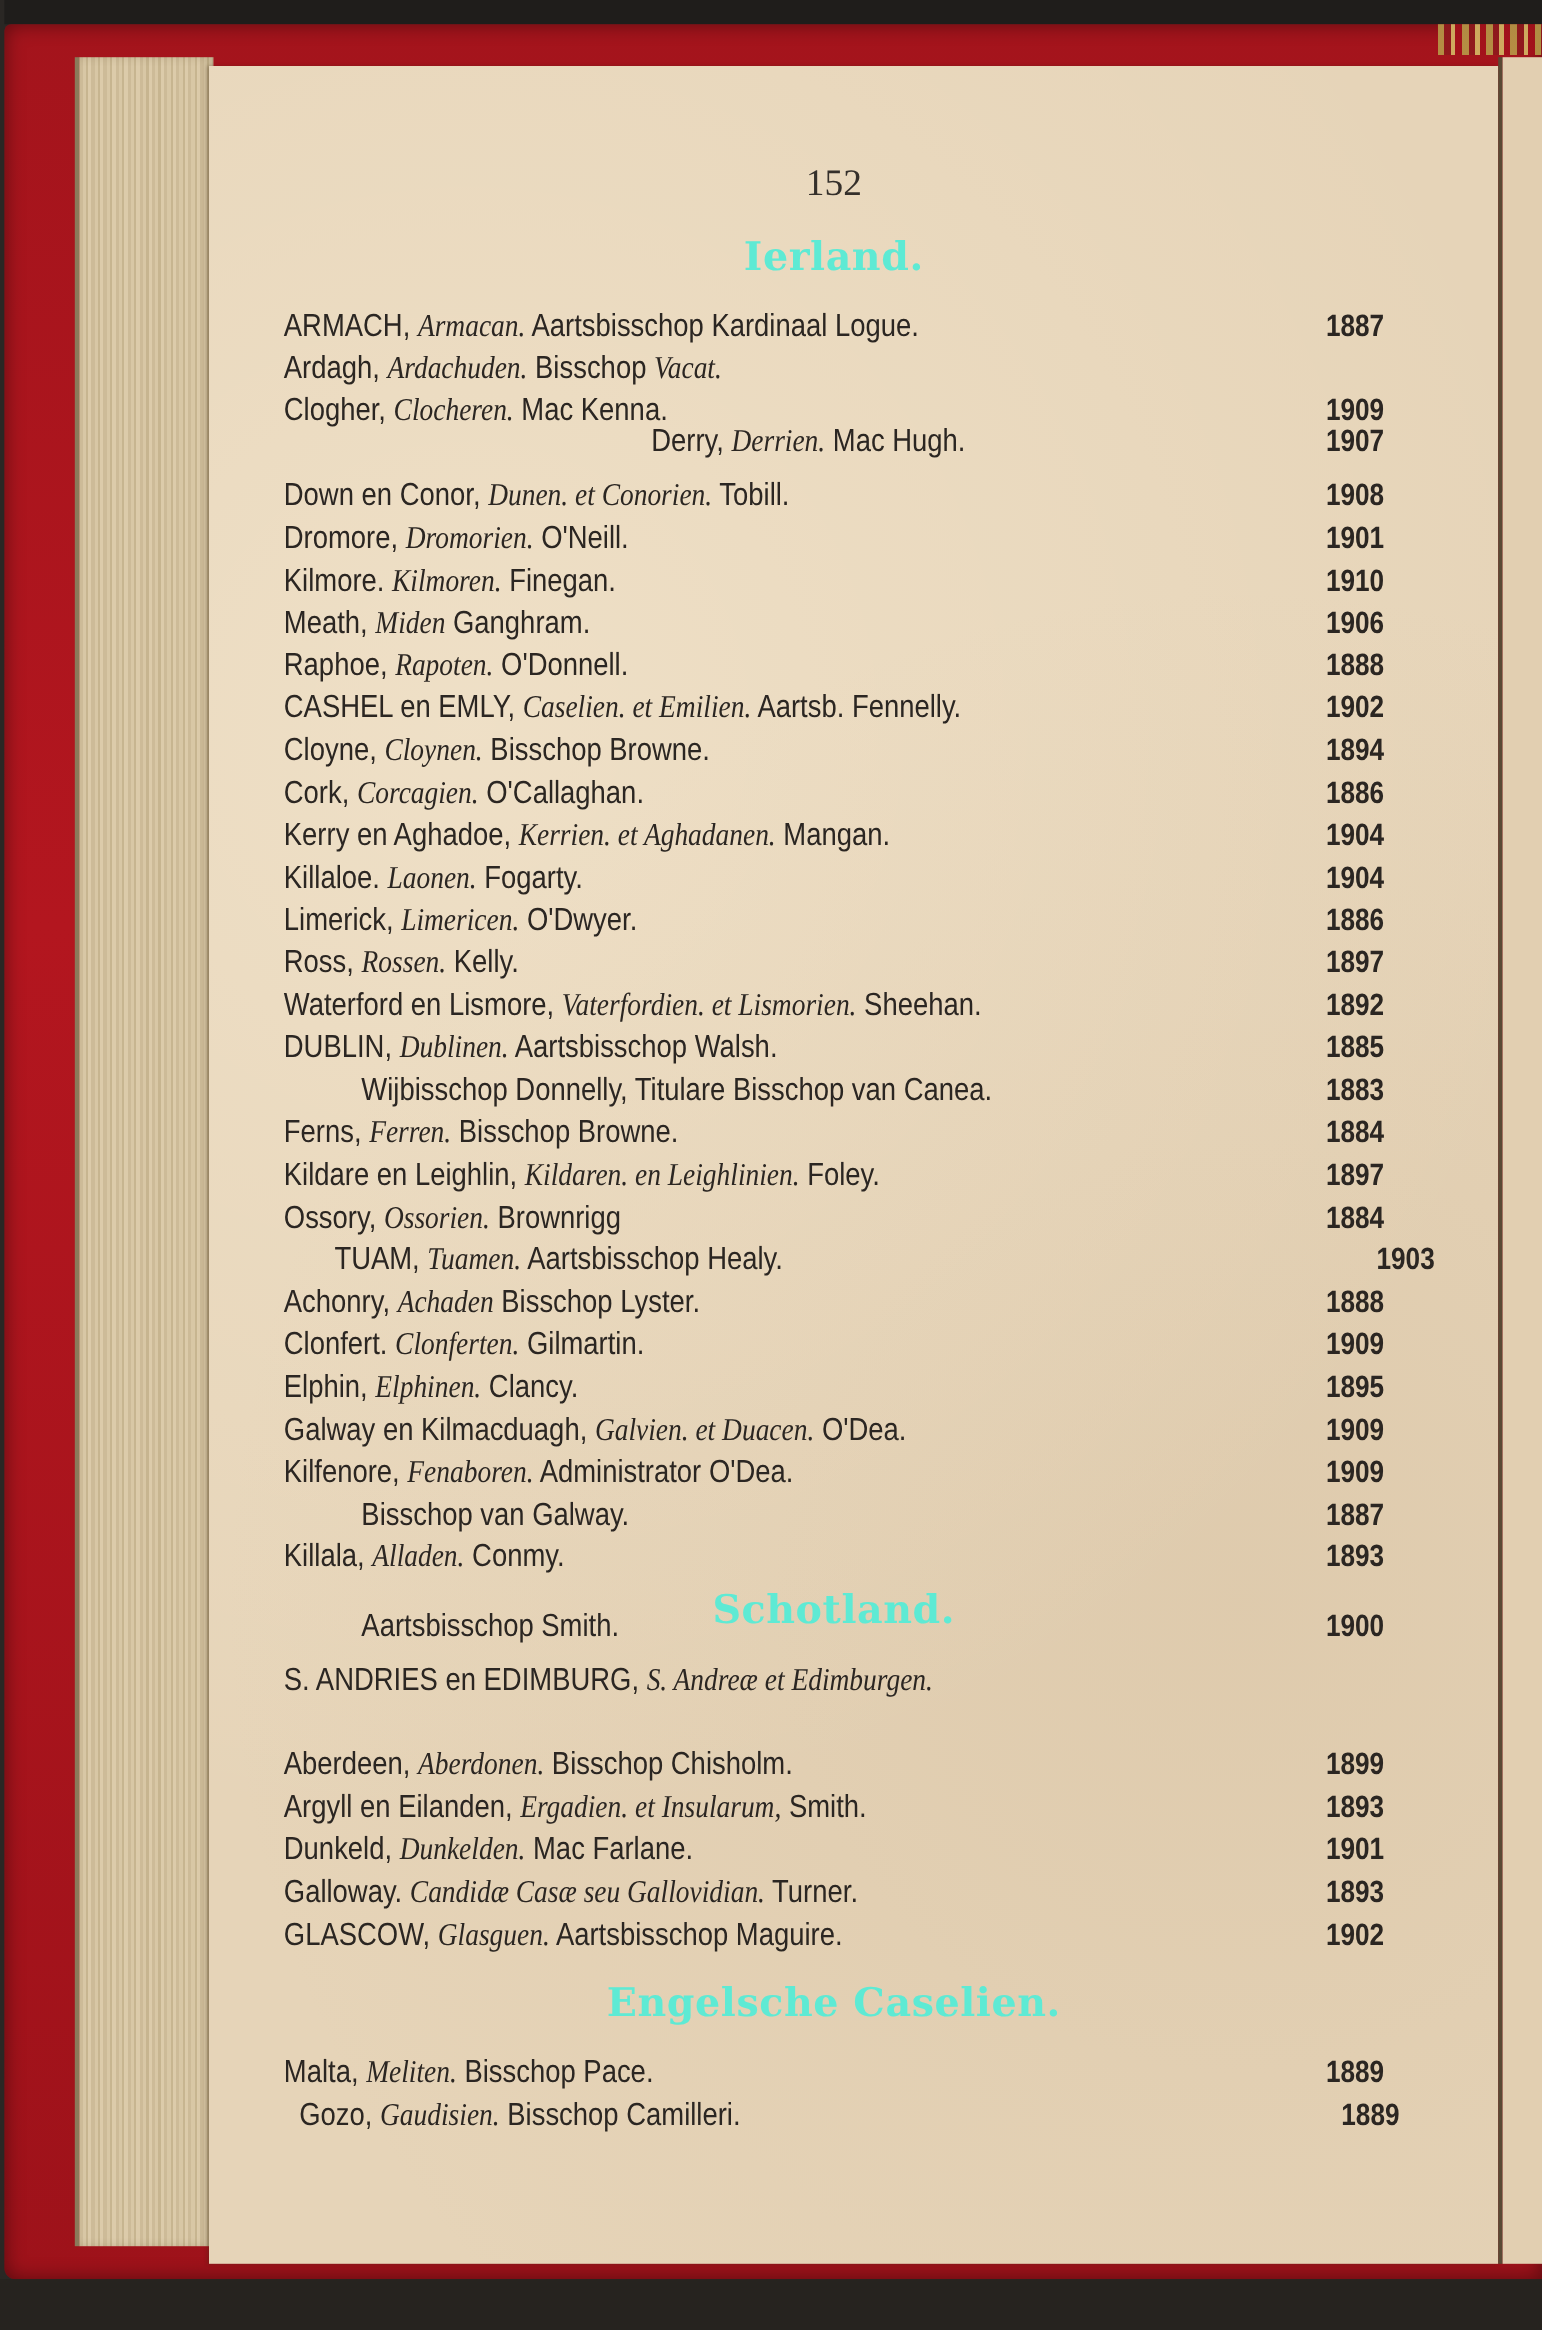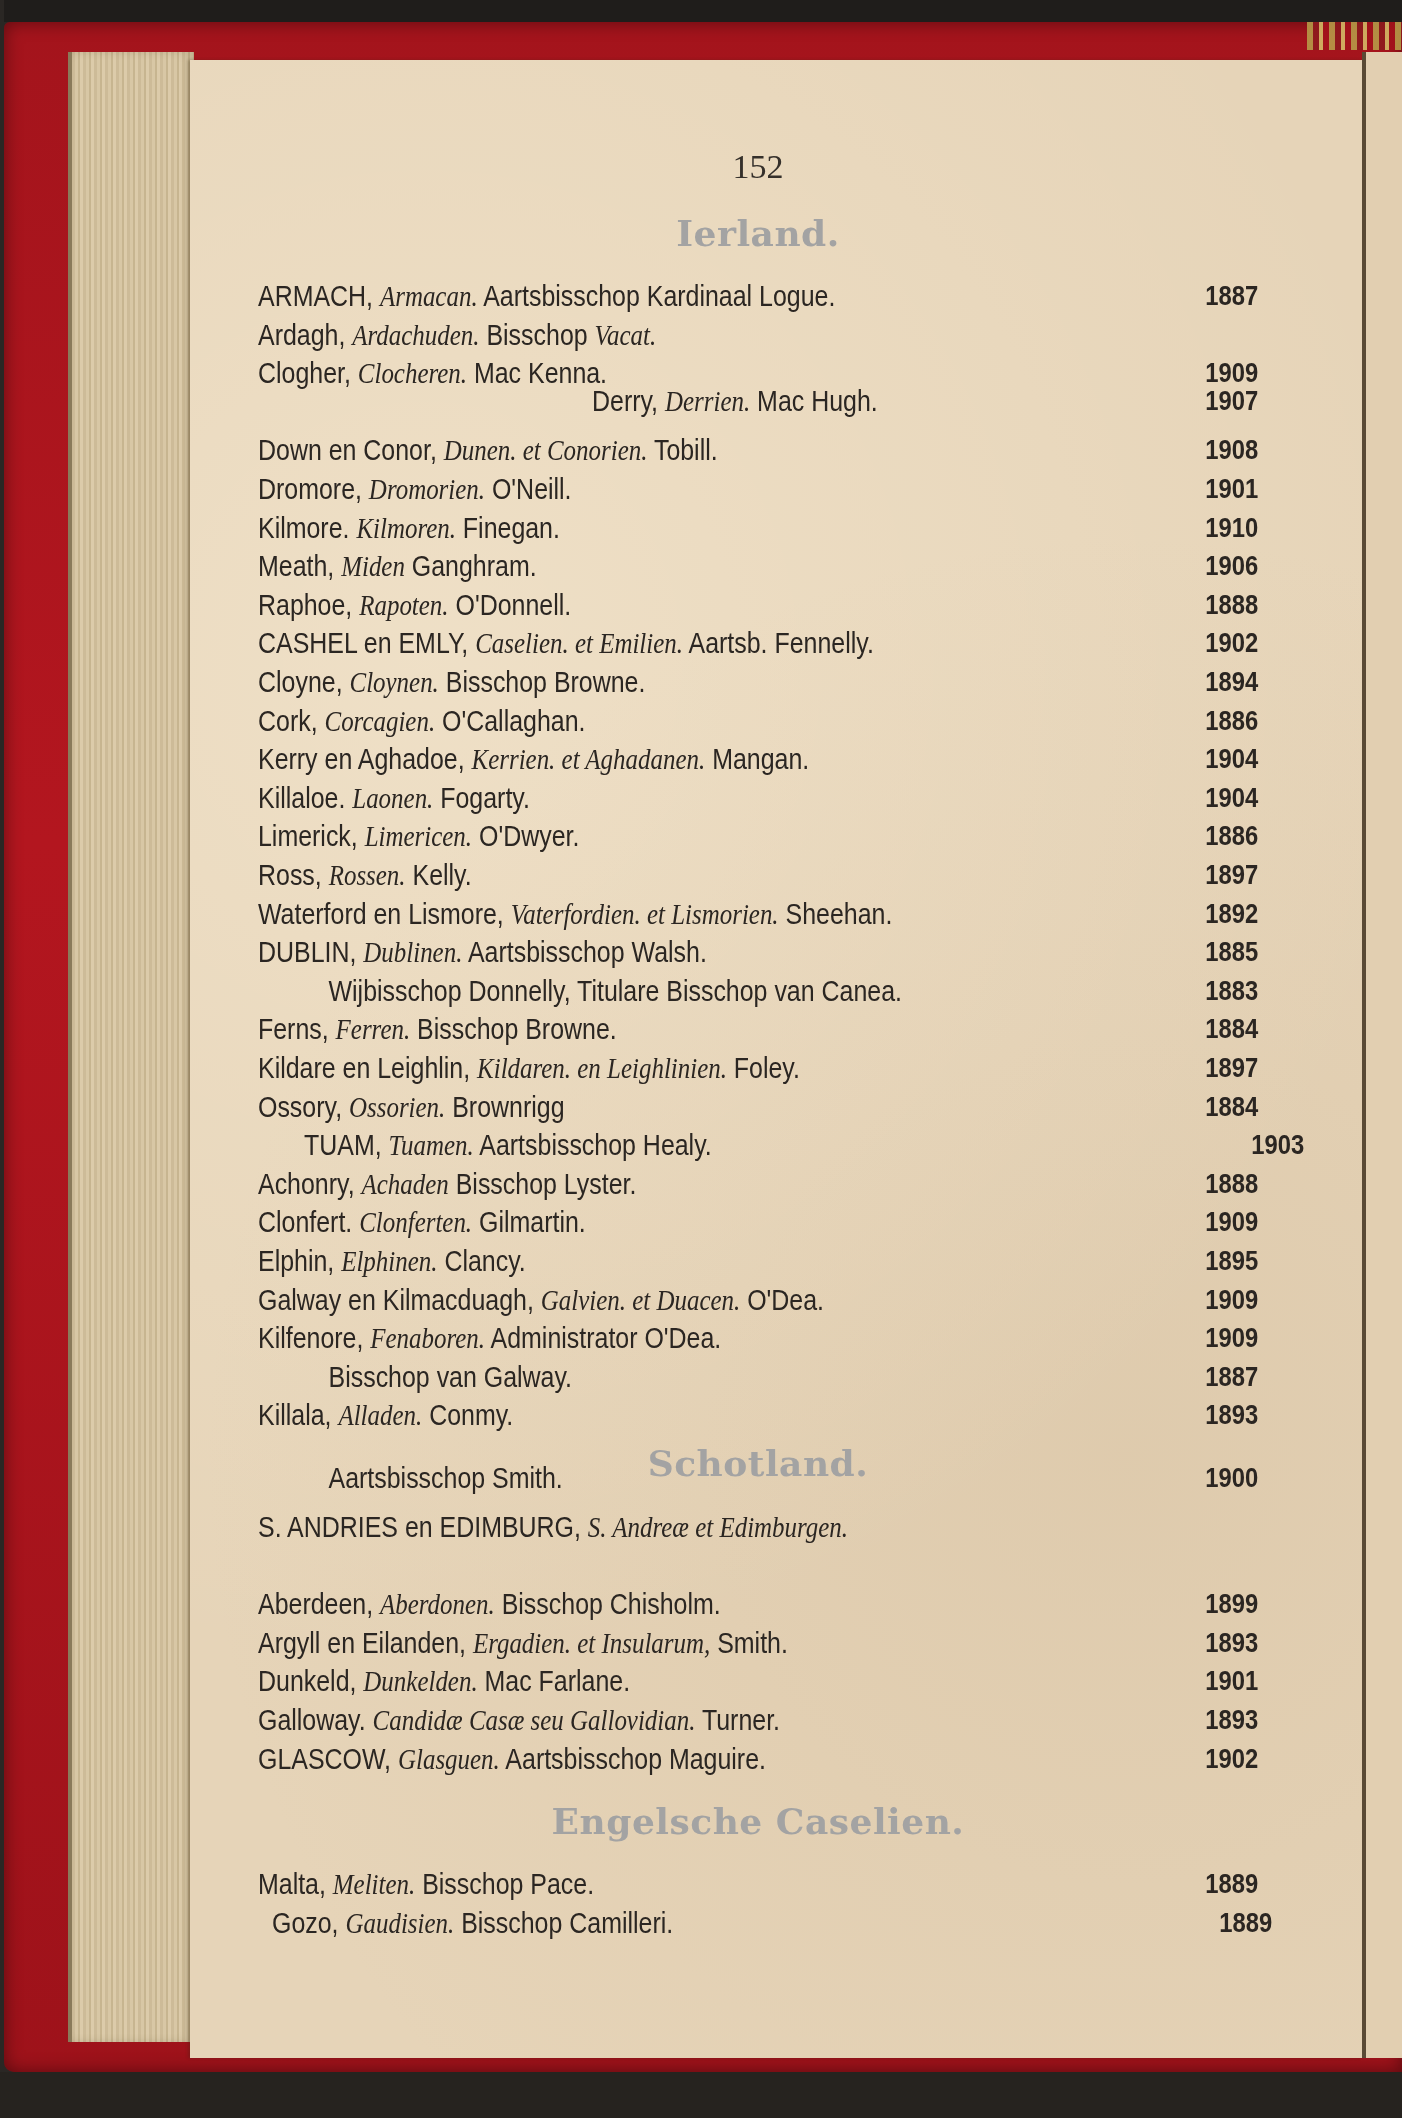--- a/index.html
+++ b/index.html
@@ -51,21 +51,21 @@
   }
   .content {
     position: absolute; left: 258px; top: 0; width: 1000px; color: #2b2622;
   }
   .page-number {
     position: absolute; left: 0; width: 1000px; top: 148px; text-align: center;
     font-size: 34px; color: #35302b;
   }
   .section-title {
     position: absolute; left: 0; width: 1000px; text-align: center;
-    font-family: "DejaVu Serif", serif; font-weight: bold; font-size: 36px; color: #a3a3a3;
+    font-family: "DejaVu Serif", serif; font-weight: bold; font-size: 36px; color: #5eead4;
     letter-spacing: 0.5px;
   }
   .row {
     position: absolute; left: 0; width: 1000px; height: 38px;
     font-family: "Liberation Sans Narrow", "Liberation Sans", sans-serif;
     font-size: 29px; line-height: 38px; white-space: nowrap;
     transform-origin: left center;
   }
   .row .text { display: inline-block; transform: scaleX(0.86); transform-origin: left center; }
   .row .text i { font-family: "Liberation Serif", serif; font-style: italic; }

